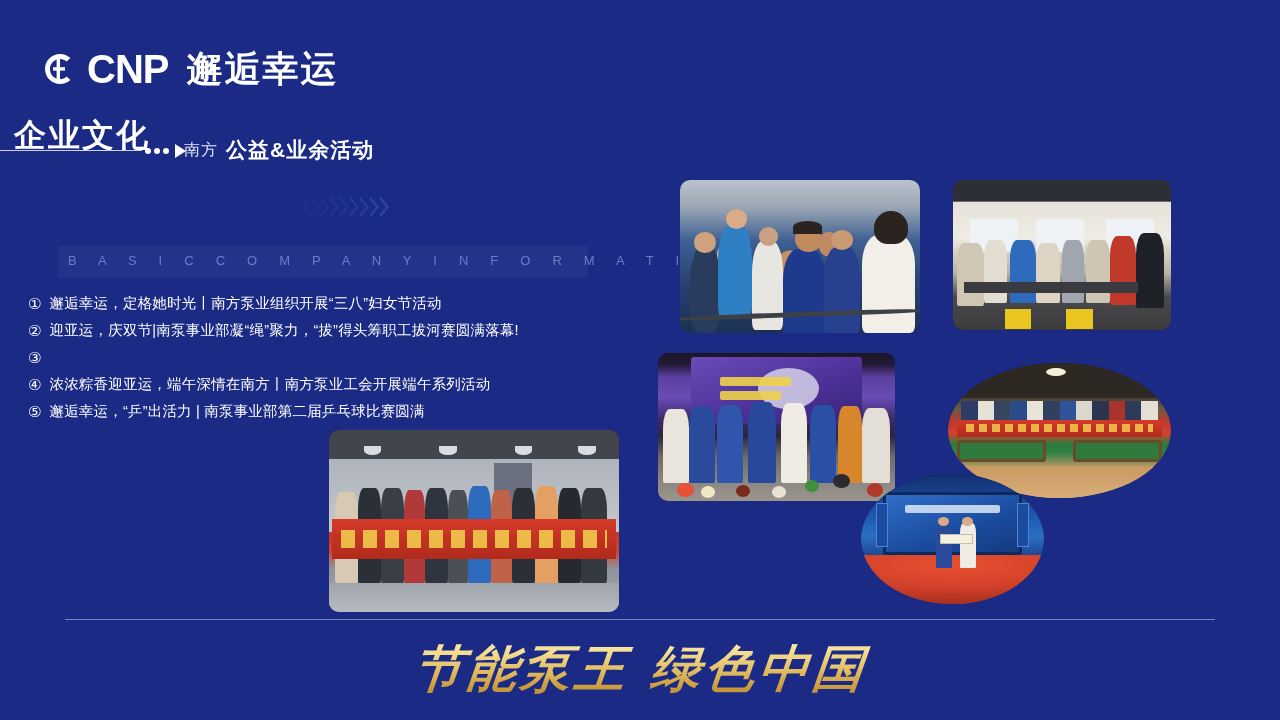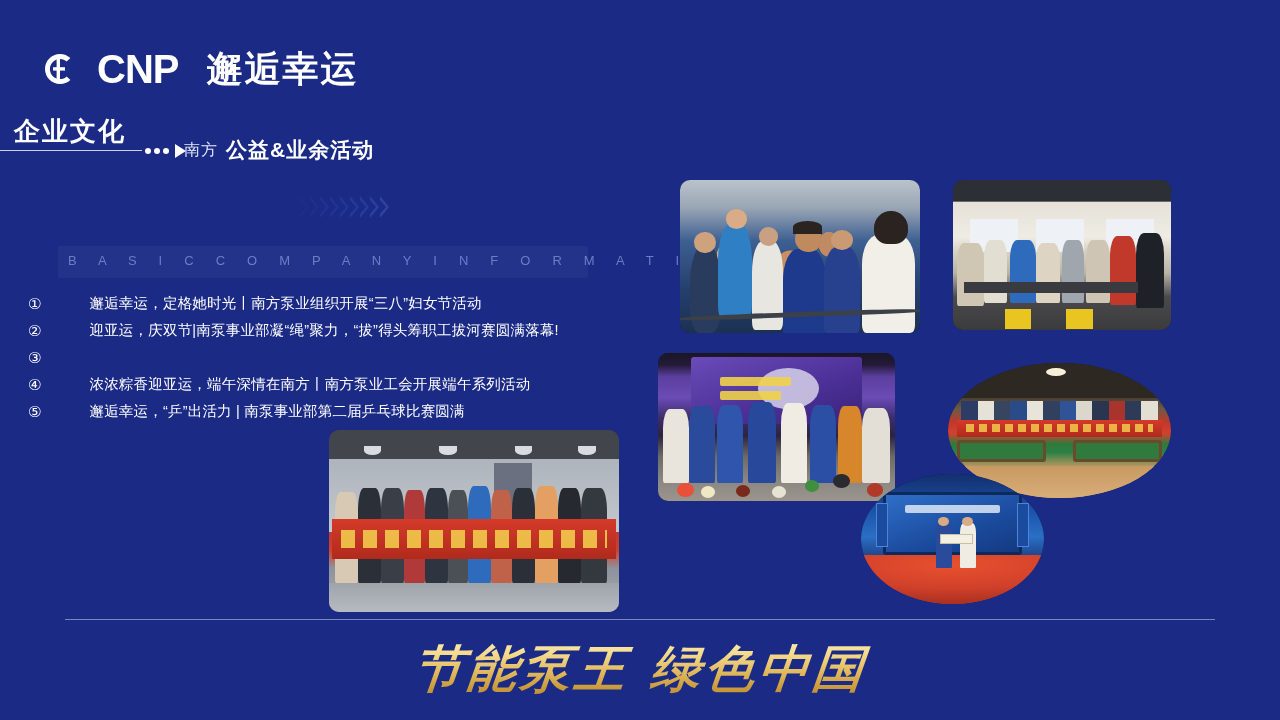--- a/index.html
+++ b/index.html
@@ -10,40 +10,40 @@
     font-family:"Liberation Sans","DejaVu Sans",sans-serif;
   }
   .slide {
     position:relative; width:1280px; height:720px;
     background:#1a2a85;
   }
 
   
   .logo-row {
     position:absolute; left:43px; top:49px;
-    display:flex; align-items:center; gap:20px;
+    display:flex; align-items:center; gap:10px;
   }
   .logo-mark {
     width:34px; height:34px; position:relative; flex:none;
   }
   .logo-mark svg { display:block; }
   .logo-cnp {
     font-size:40px; font-weight:bold; color:#ffffff;
     letter-spacing:-1px; line-height:1;
     font-family:"Liberation Sans","DejaVu Sans",sans-serif;
   }
   .logo-cn {
     font-size:36px; font-weight:bold; color:#ffffff;
     letter-spacing:2px; line-height:1; margin-left:8px;
   }
 
   
   .hdr-main {
     position:absolute; left:14px; top:114px;
-    font-size:26px; font-weight:bold; color:#ffffff;
+    font-size:32px; font-weight:bold; color:#ffffff;
     letter-spacing:2px;
   }
   .hdr-rule {
     position:absolute; left:0px; top:150px;
     width:142px; height:1px; background:#c9d2ee;
   }
   .hdr-dots {
     position:absolute; left:145px; top:144px;
     display:flex; align-items:center; gap:3px;
   }
@@ -111,21 +111,21 @@
   .list {
     position:absolute; left:28px; top:290px;
     width:580px;
   }
   .list-item {
     display:flex; align-items:flex-start; gap:8px;
     color:#ffffff; font-size:14.5px; line-height:27px;
     white-space:nowrap;
   }
   .list-num { flex:none; font-size:15px; color:#ffffff; }
-  .list-txt { letter-spacing:.2px;margin-left:40px; }
+  .list-txt { letter-spacing:.2px; }
 
   
   .photo {
     position:absolute; overflow:hidden;
     border-radius:10px;
     background:#0d1742;
   }
   .photo.oval { border-radius:50%; }
   .photo .inner { position:absolute; inset:0; }
 

